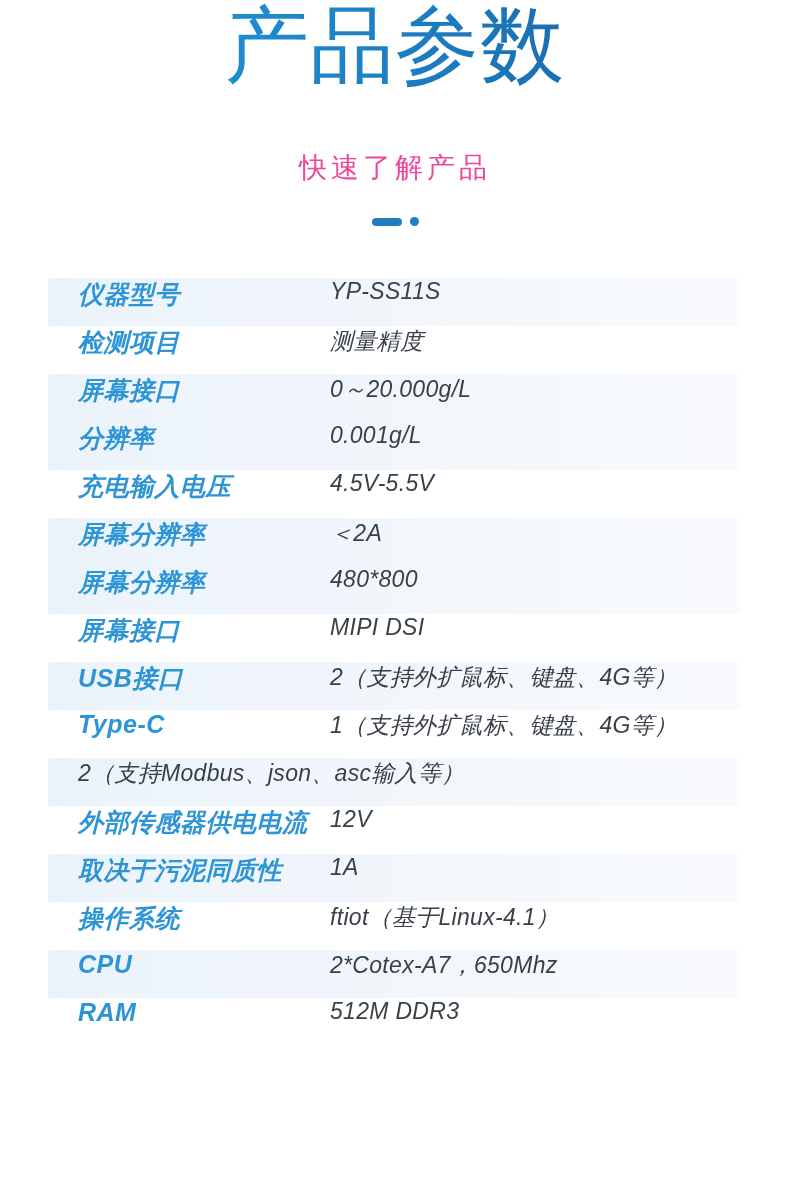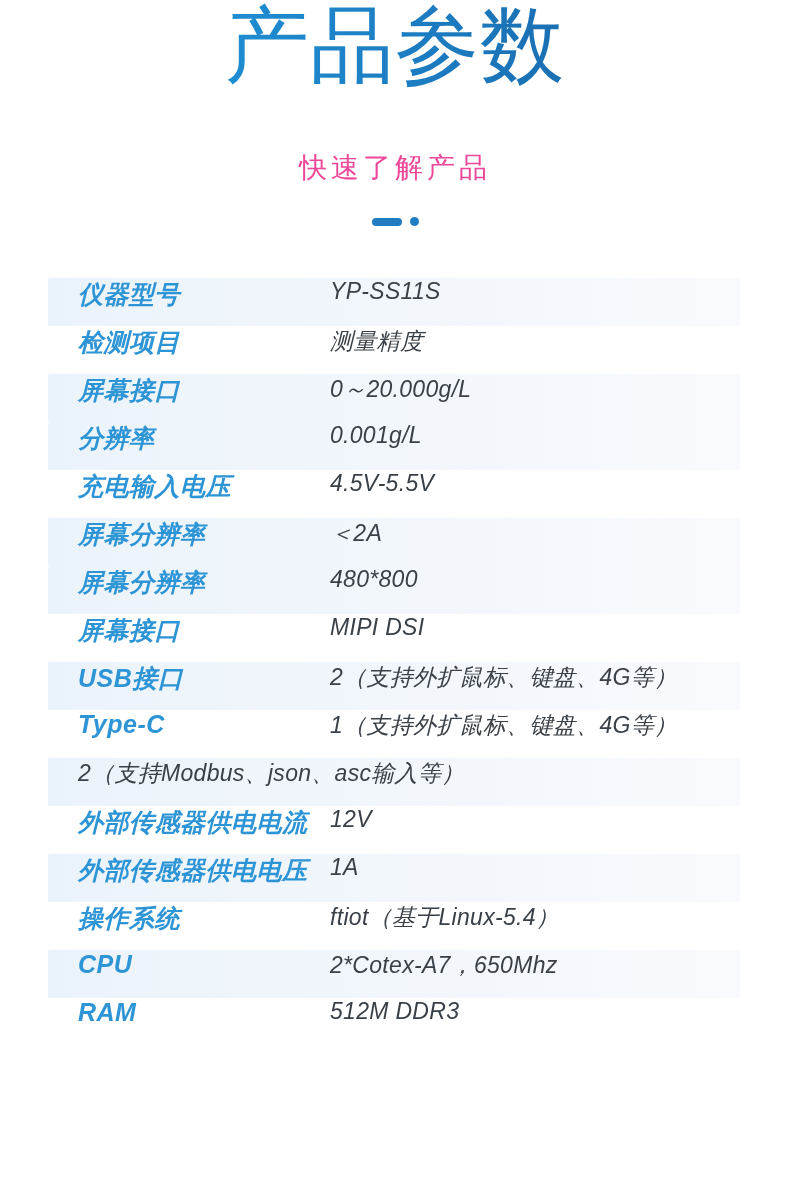--- a/index.html
+++ b/index.html
@@ -161,27 +161,27 @@
   <div class="spec-row stripe">
     <div class="spec-value">2（支持Modbus、json、asc输入等）</div>
   </div>
 
   <div class="spec-row">
     <div class="spec-label">外部传感器供电电流</div>
     <div class="spec-value">12V</div>
   </div>
 
   <div class="spec-row stripe">
-    <div class="spec-label">外部传感器供电电压</div>
+    <div class="spec-label">取决于污泥同质性</div>
     <div class="spec-value">1A</div>
   </div>
 
   <div class="spec-row">
     <div class="spec-label">操作系统</div>
-    <div class="spec-value">ftiot（基于Linux-5.4）</div>
+    <div class="spec-value">ftiot（基于Linux-4.1）</div>
   </div>
 
   <div class="spec-row stripe">
     <div class="spec-label">CPU</div>
     <div class="spec-value">2*Cotex-A7，650Mhz</div>
   </div>
 
   <div class="spec-row">
     <div class="spec-label">RAM</div>
     <div class="spec-value">512M DDR3</div>

